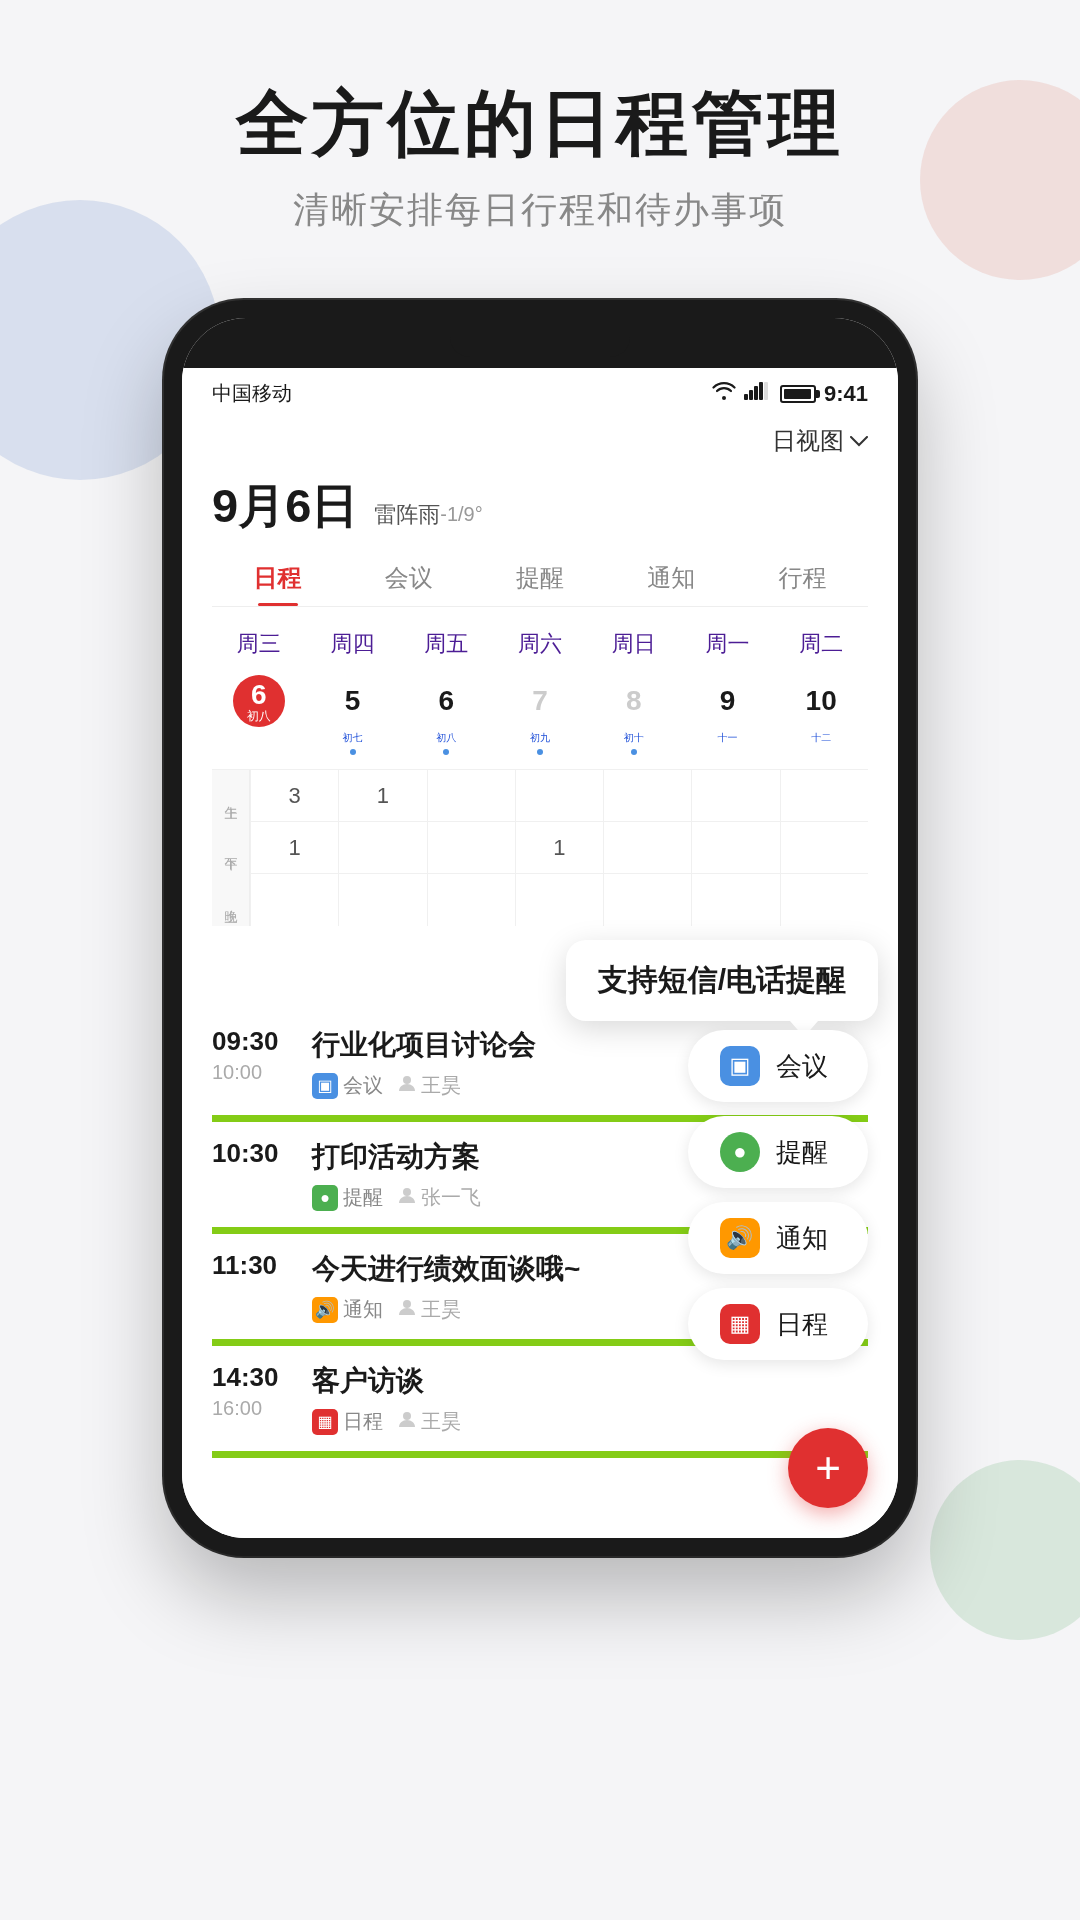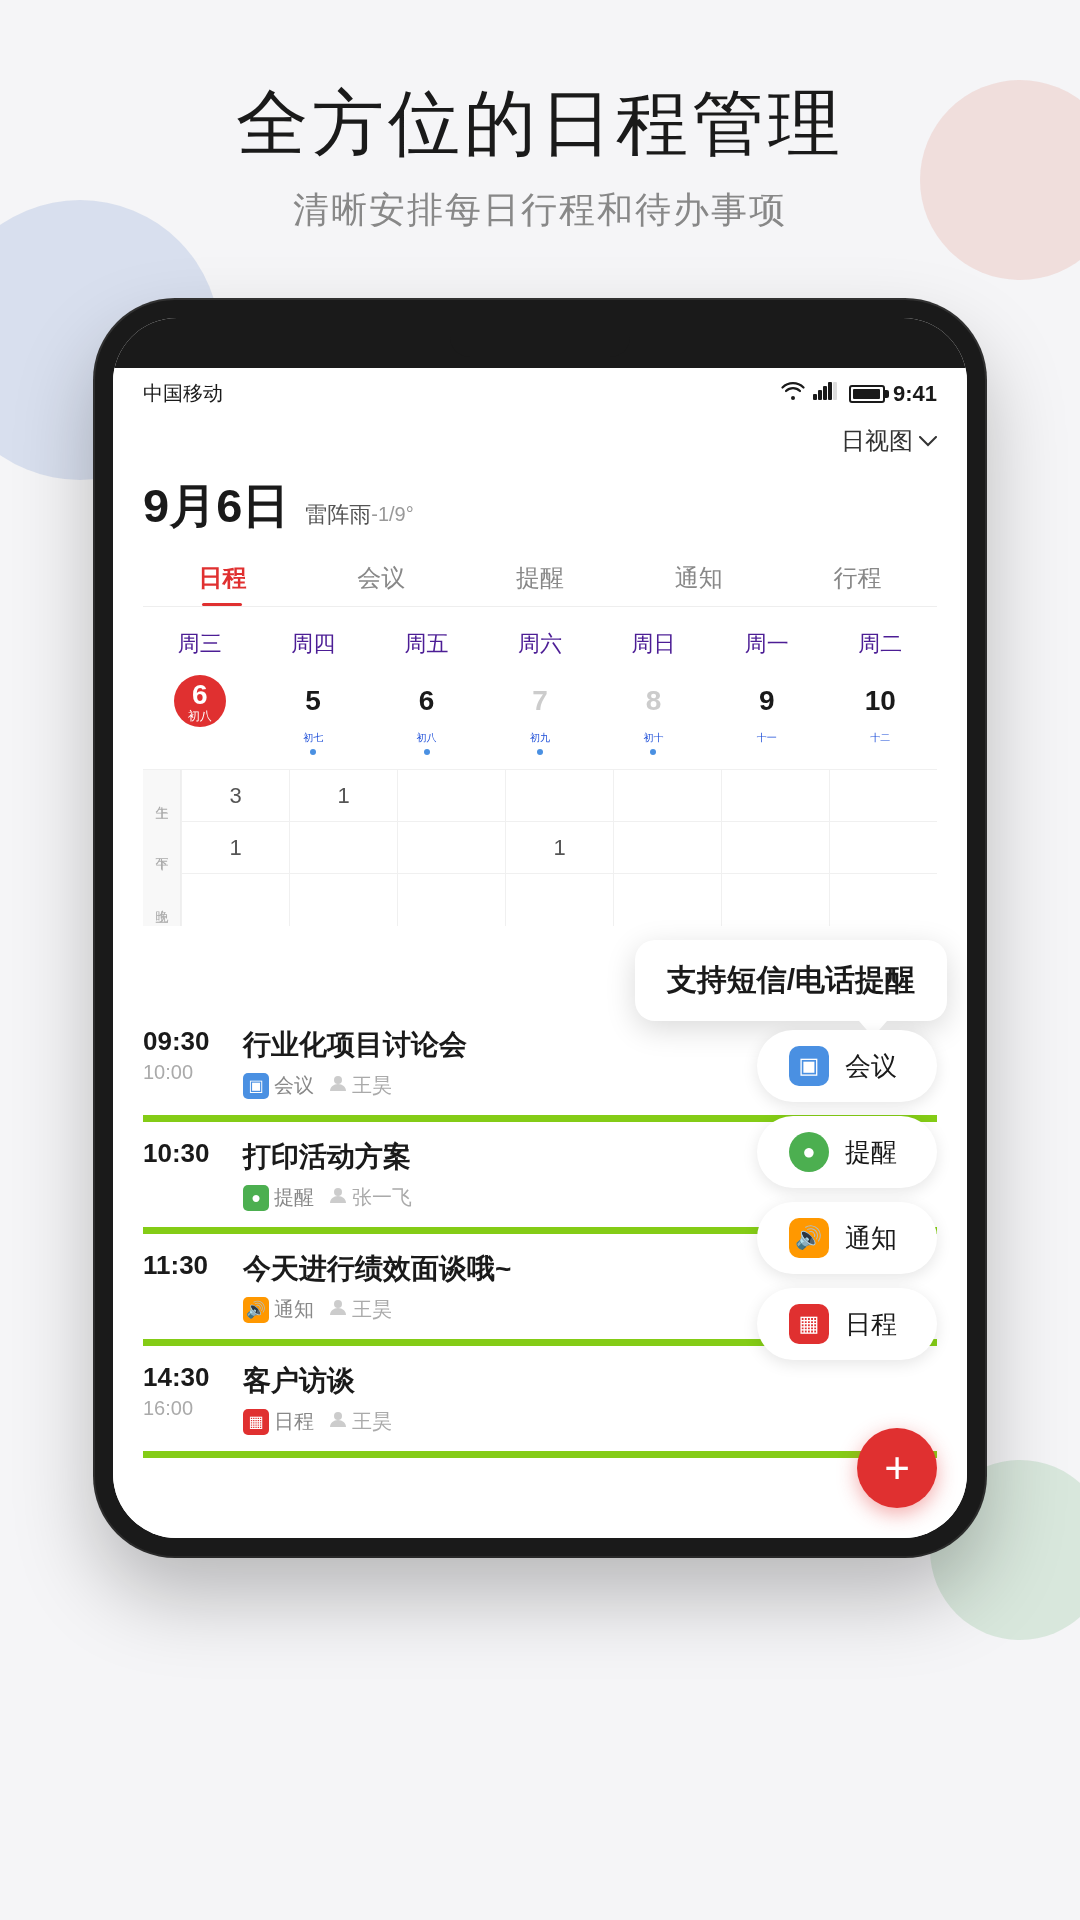--- a/index.html
+++ b/index.html
@@ -45,39 +45,39 @@
     
     .header-area {
       text-align: center;
       padding-top: 80px;
       padding-bottom: 40px;
       position: relative;
       z-index: 2;
     }
     .main-title {
       font-size: 72px;
-      font-weight: 400;
+      font-weight: 700;
       color: #1a1a1a;
       letter-spacing: 4px;
       line-height: 1.2;
     }
     .sub-title {
       font-size: 36px;
       color: #888;
       margin-top: 20px;
       letter-spacing: 2px;
     }
 
     
     .phone-wrapper {
       position: absolute;
       top: 300px;
       left: 50%;
       transform: translateX(-50%);
-      width: 890px;
+      width: 752px;
       z-index: 3;
     }
     .phone-frame {
       background: #1a1a1a;
       border-radius: 80px;
       padding: 18px;
       box-shadow: 0 40px 80px rgba(0,0,0,0.25), 0 0 0 2px #333;
     }
     .phone-inner {
       background: #fff;

